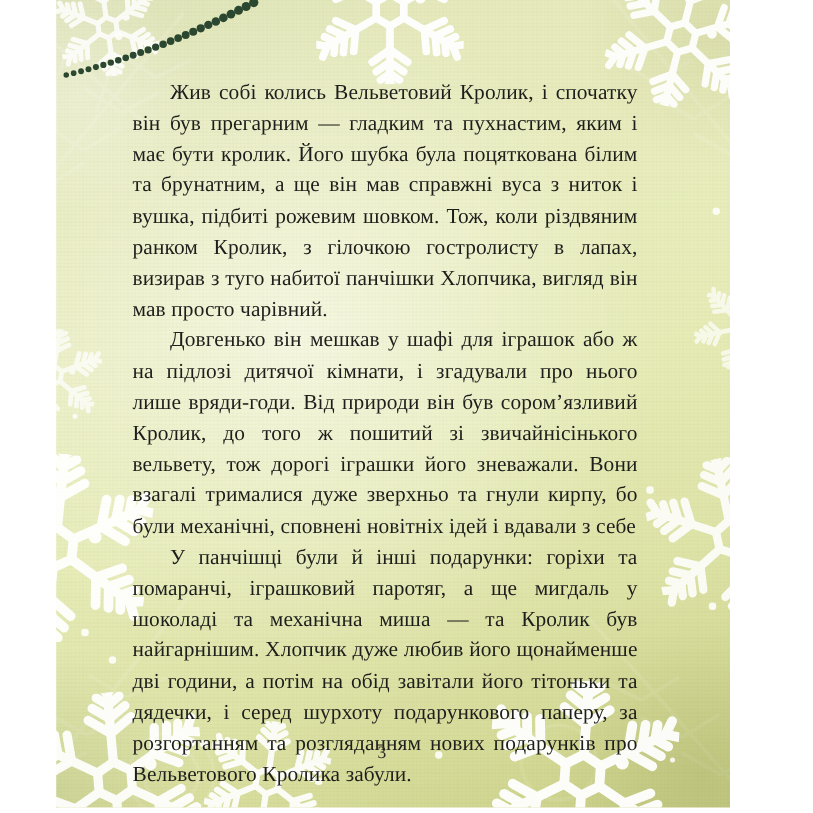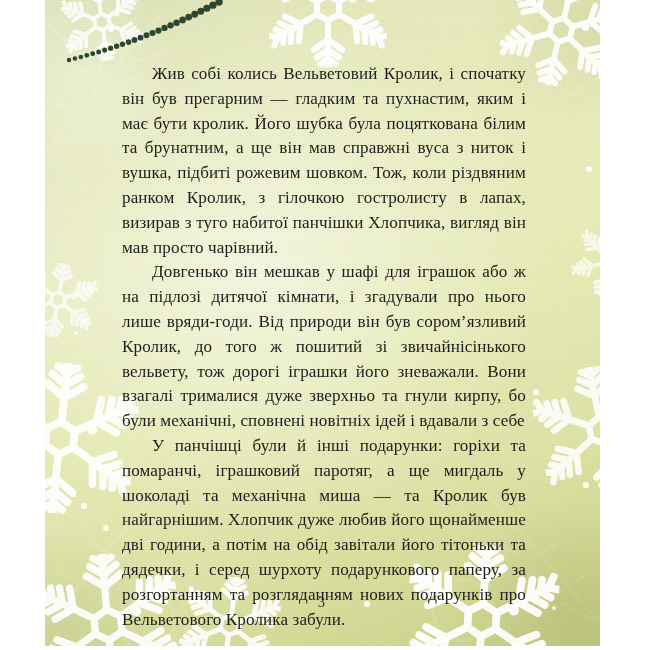--- a/index.html
+++ b/index.html
@@ -18,21 +18,21 @@
   #page-root {
     position: relative;
     width: 650px;
     height: 650px;
     background: #ffffff;
   }
 
   
   .paper {
     position: absolute;
-    left: 43px;
+    left: 27px;
     top: 0px;
     width: 557px;
     height: 646px;
     overflow: hidden;
     background:
       radial-gradient(ellipse 70% 55% at 38% 42%,
           rgba(255,255,255,0.55) 0%,
           rgba(255,255,255,0.20) 45%,
           rgba(255,255,255,0.00) 75%),
       linear-gradient(160deg,

